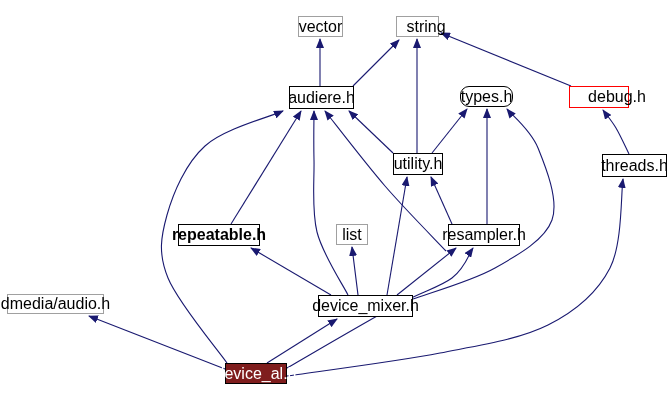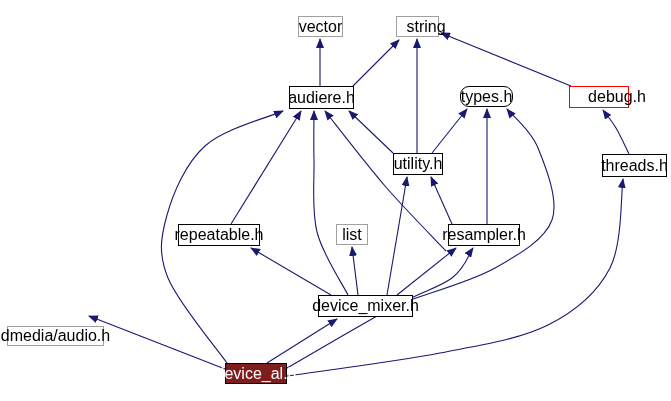--- a/index.html
+++ b/index.html
@@ -61,20 +61,20 @@
       </g>
   </svg>
   <div id="node-layer">
       <div class="node system" style="left: 298px; top: 16px; width: 45px; height: 21px;">vector</div>
       <div class="node system" style="left: 396px; top: 16px; width: 43px; height: 21px; padding-left: 17px;">string</div>
       <div class="node normal" style="left: 289px; top: 86px; width: 65px; height: 23px;">audiere.h</div>
       <div class="node normal" style="left: 460px; top: 86px; width: 53px; height: 21px; border-radius: 9px;">types.h</div>
       <div class="node error" style="left: 569px; top: 86px; width: 60px; height: 22px; padding-left: 36px;">debug.h</div>
       <div class="node normal" style="left: 393px; top: 153px; width: 50px; height: 22px;">utility.h</div>
       <div class="node normal" style="left: 602px; top: 154px; width: 65px; height: 23px;">threads.h</div>
-      <div class="node normal" style="left: 178px; top: 224px; width: 82px; height: 22px;">repeatable.h</div>
+      <div class="node normal" style="left: 178px; top: 224px; width: 82px; height: 22px; font-weight: bold;">repeatable.h</div>
       <div class="node system" style="left: 336px; top: 224px; width: 32px; height: 21px;">list</div>
       <div class="node normal" style="left: 448px; top: 224px; width: 72px; height: 22px;">resampler.h</div>
-      <div class="node system" style="left: 7px; top: 294px; width: 97px; height: 20px; margin-top: 32px;">dmedia/audio.h</div>
+      <div class="node system" style="left: 7px; top: 294px; width: 97px; height: 20px;">dmedia/audio.h</div>
       <div class="node normal" style="left: 318px; top: 295px; width: 95px; height: 22px; text-align: right;">device_mixer.h</div>
       <div class="node focus" style="left: 225px; top: 363px; width: 62px; height: 21px;">device_al.h</div>
     </div>
 </div>
 
 </body></html>

